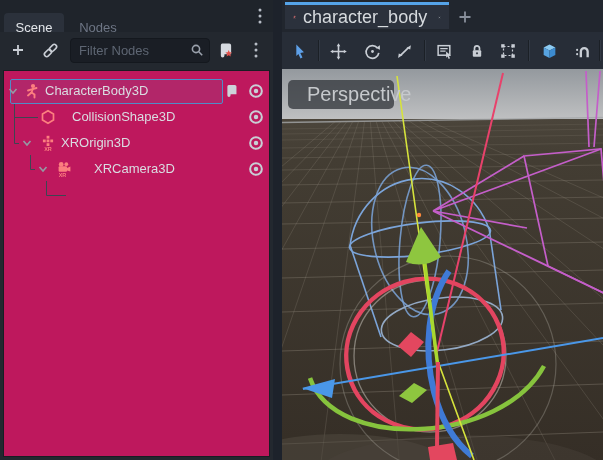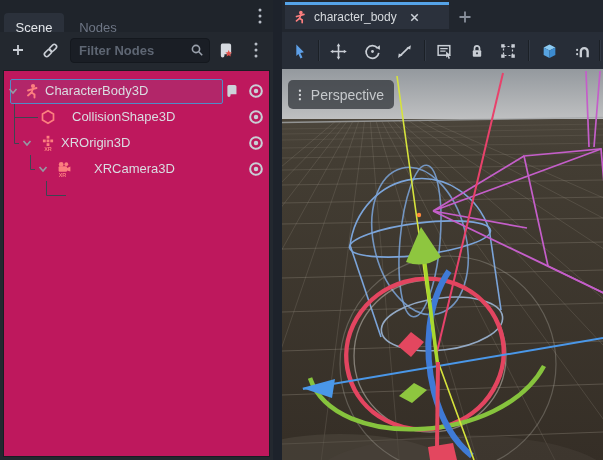--- a/index.html
+++ b/index.html
@@ -10,50 +10,50 @@
   .dock-tabbar{position:absolute;left:0;top:0;right:0;height:32px;background:#1f242b;}
   .dock-tab{position:absolute;top:13px;height:29px;display:flex;align-items:center;
             justify-content:center;font-size:13px;cursor:default;}
   .dock-tab.active{left:4px;width:60px;background:#2b313b;border-radius:4px 4px 0 0;color:#e2e5e9;}
   .dock-tab.inactive{left:66px;width:64px;color:#6e7685;}
   .iconbtn{position:absolute;display:flex;align-items:center;justify-content:center;}
   .dock-toolbar{position:absolute;left:0;top:32px;right:0;height:38px;background:#23282f;}
   .filter-wrap{position:absolute;left:70px;top:6px;width:140px;height:25px;}
   .filter-wrap input{width:100%;height:100%;box-sizing:border-box;background:#1a1e25;
       border:1px solid #14181e;border-radius:4px;color:#c8cdd4;font-size:13px;
-      padding:0 24px 0 8px;outline:none;font-family:"Liberation Sans",sans-serif;font-weight:bold;}
+      padding:0 24px 0 8px;outline:none;font-family:"Liberation Sans",sans-serif;}
   .filter-wrap input::placeholder{color:#5e6673;}
   .search-glyph{position:absolute;right:5px;top:4px;}
   .tree-panel{position:absolute;left:3px;right:3px;top:70px;bottom:3px;
               background:#be185d;border:1px solid #191d23;}
   .trow{position:absolute;left:0;right:0;height:26px;font-size:13px;}
   .trow .lbl{position:absolute;top:5px;white-space:nowrap;color:#dadde2;}
   .trow .nicon{position:absolute;top:5px;width:16px;height:16px;}
   .trow .chev{position:absolute;top:7px;width:12px;height:12px;}
   .sel-box{position:absolute;left:6px;right:46px;top:1px;height:23px;
            border:1px solid #4f8cc8;background:rgba(95,140,200,.12);border-radius:2px;}
   .eye{position:absolute;right:4px;top:5px;width:18px;height:16px;}
   .rowscript{position:absolute;right:30px;top:5px;width:15px;height:16px;}
   
   .main{position:absolute;left:282px;top:0;width:321px;height:460px;background:#262c35;}
   .scene-tabbar{position:absolute;left:0;top:0;right:0;height:32px;background:#21262e;}
   .scene-tab{position:absolute;left:3px;top:2px;width:164px;height:27px;background:#2b313c;
              border-top:3px solid #55a3e8;display:flex;align-items:center;gap:7px;
-             padding:0 8px;box-sizing:border-box;font-size:12px;color:#d6dade;}
+             padding:0 8px;box-sizing:border-box;font-size:18px;color:#d6dade;}
   .newtab{position:absolute;left:174px;top:8px;width:18px;height:18px;}
   .vtoolbar{position:absolute;left:0;top:32px;right:0;height:37px;background:#272d37;
             border-bottom:1px solid #161a20;}
   .tbtn{position:absolute;top:6px;width:26px;height:26px;display:flex;align-items:center;
         justify-content:center;border-radius:3px;}
   .tsep{position:absolute;top:8px;width:1px;height:21px;background:#1b2026;
         box-shadow:1px 0 0 #323944;}
   .viewport-wrap{position:absolute;left:0;top:69px;width:321px;height:391px;}
   .persp-btn{position:absolute;left:6px;top:11px;width:106px;height:29px;
              background:rgba(52,56,62,.78);border-radius:5px;display:flex;align-items:center;
-             gap:9px;padding:8px 10px;box-sizing:border-box;color:#c6c9cc;font-size:14px;}
+             gap:9px;padding:8px 10px;box-sizing:border-box;color:#c6c9cc;font-size:20px;}
   svg{display:block;}
 </style>
 </head>
 <body>
 
 <div id="stage">
 
   <div class="dock">
     <div class="dock-tabbar">
       <div class="dock-tab active">Scene</div>

